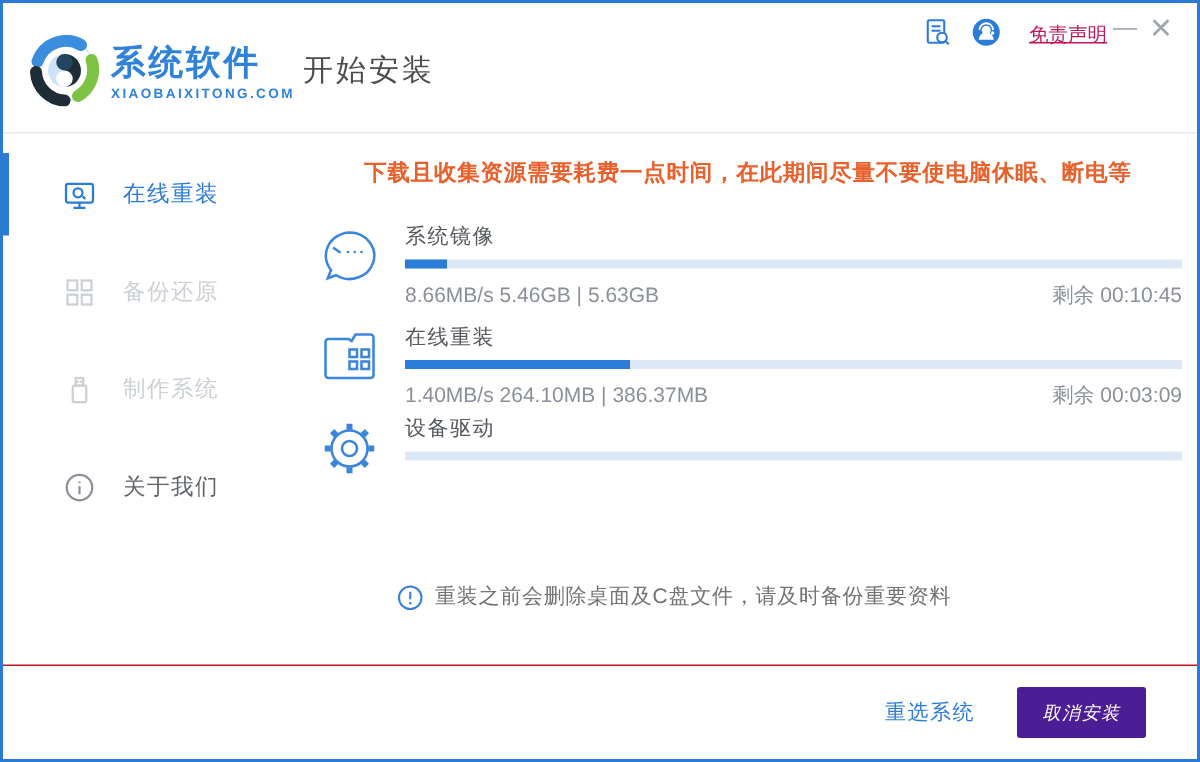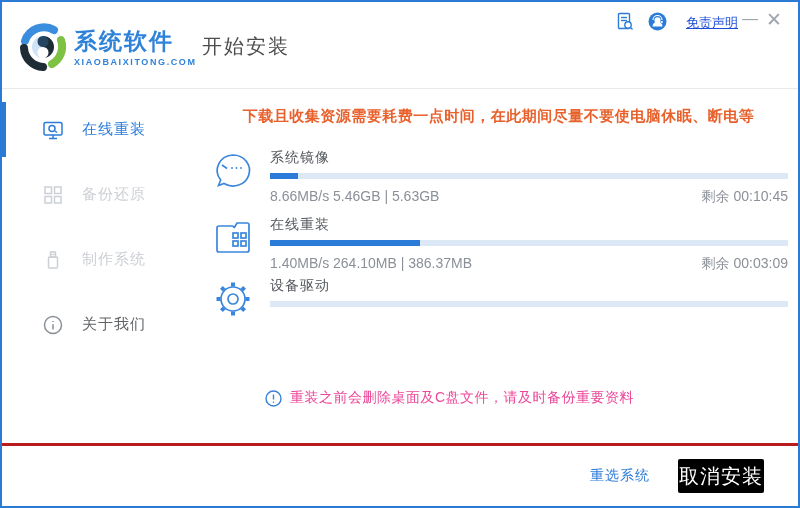--- a/index.html
+++ b/index.html
@@ -12,21 +12,21 @@
   
   .header{height:87px;border-bottom:1px solid #e9e9e9;position:relative;flex:0 0 auto;}
   .logo-wrap{position:absolute;left:17px;top:21px;width:48px;height:48px;}
   .brand{position:absolute;left:72px;top:26px;}
   .brand-name{font-size:23px;font-weight:bold;color:#2f82da;letter-spacing:2px;line-height:26px;}
   .brand-domain{font-size:9px;font-weight:bold;color:#2f82da;letter-spacing:1.6px;margin-top:3px;}
   .page-title{position:absolute;left:200px;top:31px;font-size:20px;color:#4d4d4d;letter-spacing:2px;}
   .tb{position:absolute;top:9px;display:flex;align-items:center;}
   .tb-doc{right:164px;top:10px;}
   .tb-headset{right:131px;top:10px;}
-  .tb-link{right:60px;top:12px;font-size:13px;color:#1d4ed8;text-decoration:underline;cursor:pointer;}
+  .tb-link{right:60px;top:12px;font-size:13px;color:#be185d;text-decoration:underline;cursor:pointer;}
   .tb-min{right:36px;top:6px;font-size:16px;color:#9fa6ad;cursor:pointer;padding:2px 4px;}
   .tb-close{right:12px;top:4px;font-size:19px;color:#9fa6ad;cursor:pointer;padding:2px 4px;}
   
   .body{flex:1;display:flex;min-height:0;}
   .sidebar{width:200px;flex:0 0 auto;padding-top:8px;}
   .side-item{height:65px;display:flex;align-items:center;padding-left:40px;position:relative;cursor:pointer;}
   .side-item .s-icon{width:22px;height:22px;margin-right:18px;display:flex;align-items:center;justify-content:center;}
   .side-item .s-label{font-size:15px;letter-spacing:1px;}
   .side-item.dim .s-label{color:#ccd0d5;}
   .side-item.dim svg{stroke:#ccd0d5;}
@@ -40,27 +40,27 @@
   .main{flex:1;position:relative;padding:0 10px 0 7px;min-width:0;}
   .tip{margin-top:16px;text-align:center;font-size:15px;color:#e8612c;letter-spacing:0.5px;line-height:21px;font-weight:bold;}
   .task{display:flex;align-items:flex-start;}
   .task.t1{margin-top:21px;} .task.t2{margin-top:8px;} .task.t3{margin-top:2px;}
   .t-icon{width:48px;height:48px;flex:0 0 auto;display:flex;align-items:flex-start;justify-content:center;padding-top:2px;}
   .t-body{flex:1;margin-left:13px;min-width:0;}
   .t-title{font-size:14px;color:#55595e;line-height:20px;letter-spacing:1px;}
   .bar{height:6px;background:#dce8f6;margin-top:6px;width:100%;}
   .bar-fill{height:100%;background:#2b7cd9;width:0;}
   .t-status{display:flex;justify-content:space-between;font-size:14px;color:#8b9098;margin-top:7px;line-height:20px;}
-  .notice{margin-top:66px;margin-left:56px;display:flex;align-items:center;font-size:14px;color:#ec4899;letter-spacing:0.5px;}
+  .notice{margin-top:66px;margin-left:56px;display:flex;align-items:center;font-size:14px;color:#737373;letter-spacing:0.5px;}
   .notice .n-icon{margin-right:8px;display:flex;}
   
-  .footer{height:63px;flex:0 0 auto;border-top:3px solid #b91c1c;display:flex;align-items:center;justify-content:flex-end;padding-right:34px;}
+  .footer{height:63px;flex:0 0 auto;border-top:1px solid #b91c1c;display:flex;align-items:center;justify-content:flex-end;padding-right:34px;}
   .btn-text{font-size:14px;color:#2b7cd9;background:none;border:none;cursor:pointer;letter-spacing:1px;margin-right:28px;font-family:inherit;}
-  .btn-solid{font-size:20px;color:#fff;background:#000000;border:none;cursor:pointer;letter-spacing:1px;
-    width:86px;height:34px;border-radius:2px;font-family:inherit;}
+  .btn-solid{font-size:12px;color:#fff;background:#4c1d95;border:none;cursor:pointer;letter-spacing:1px;
+    width:86px;height:34px;border-radius:2px;font-family:inherit;font-style:italic;}
   svg{display:block;}
 </style>
 </head>
 <body>
 
 <div class="window">
 
   <div class="header">
     <div class="logo-wrap">
       <svg width="48" height="48" viewBox="0 0 48 48">

